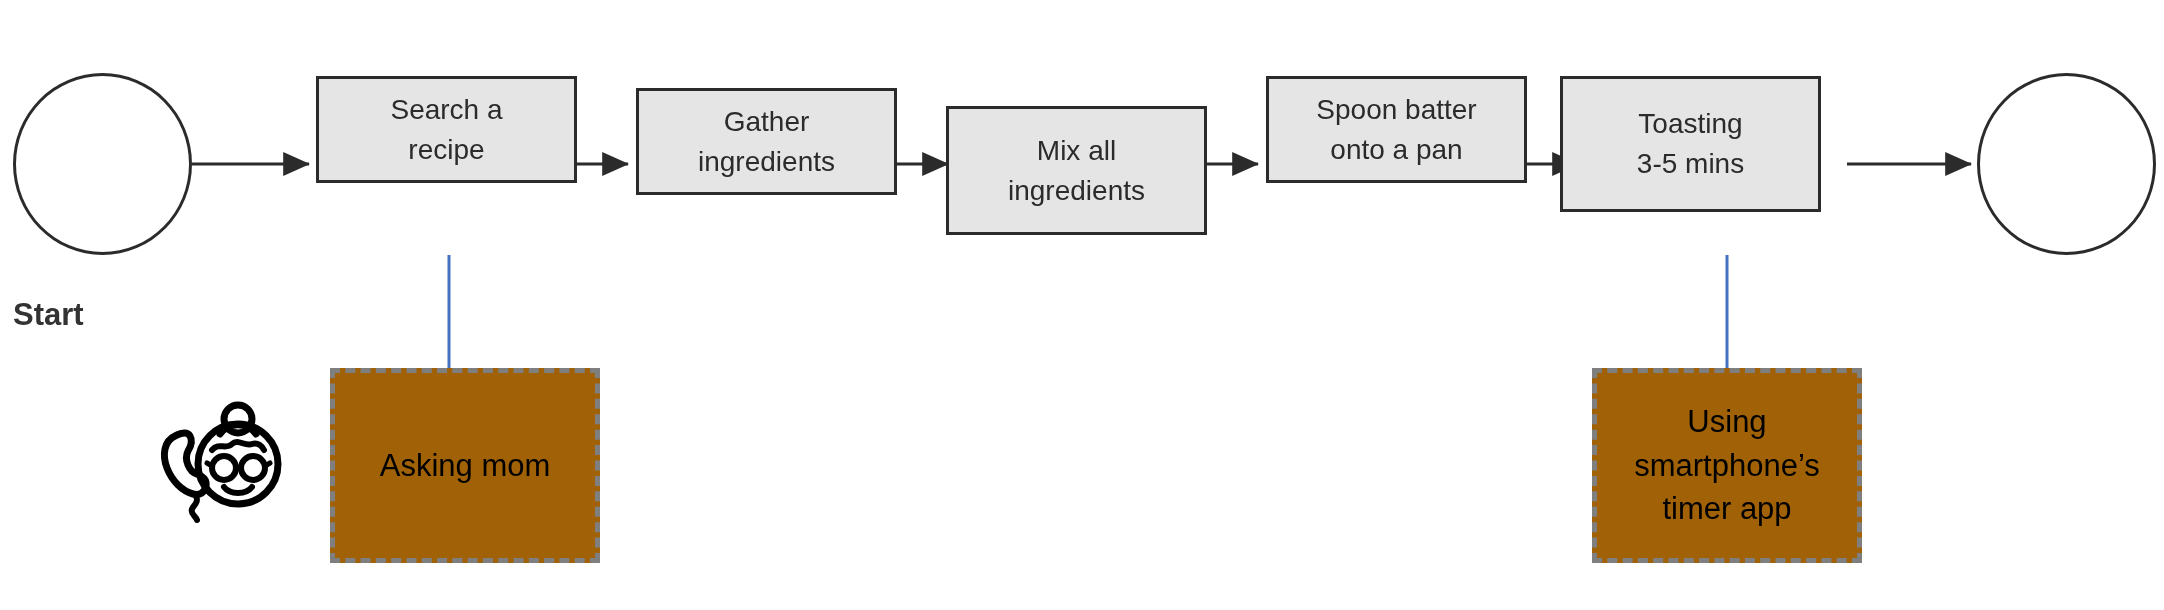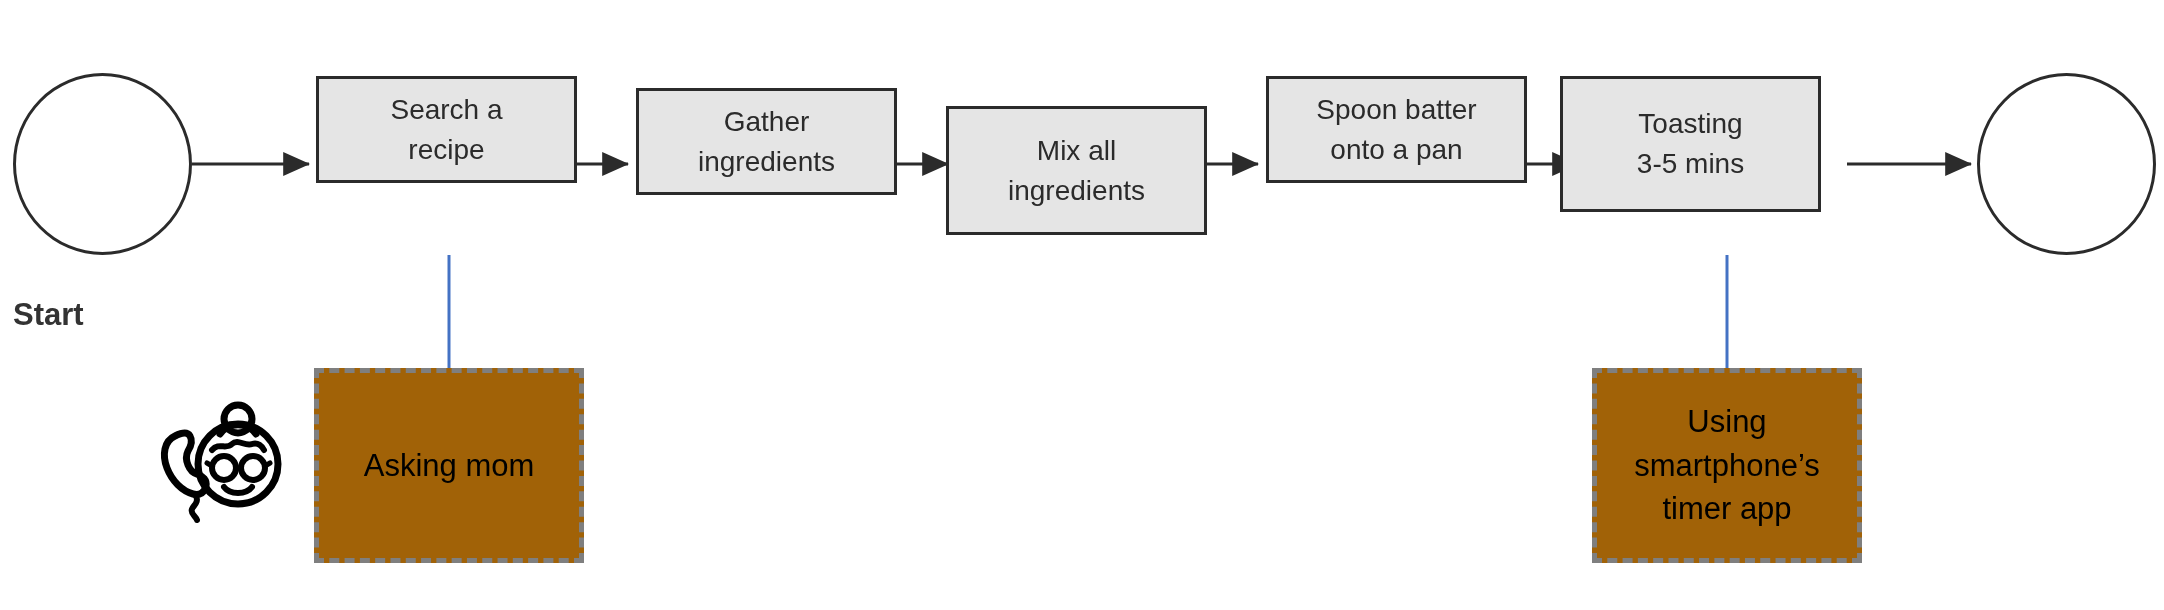--- a/index.html
+++ b/index.html
@@ -136,21 +136,21 @@
 onto a pan</span>
   </div>
 
   <div class="process-box" style="left:1560px; top:76px; width:261px; height:136px;">
     <span class="process-label">Toasting
 3-5 mins</span>
   </div>
 
   <div class="terminator" style="left:1977px; top:73px; width:179px; height:182px;"></div>
 
-  <div class="note-box" style="left:314px; top:368px; width:270px; height:195px;">
+  <div class="note-box" style="left:330px; top:368px; width:270px; height:195px;">
     <span class="note-label">Asking mom</span>
   </div>
 
   <div class="note-box" style="left:1592px; top:368px; width:270px; height:195px;">
     <span class="note-label">Using
 smartphone’s
 timer app</span>
   </div>
 
   <div class="icon-wrap" style="left:150px; top:392px; width:140px; height:135px;">

